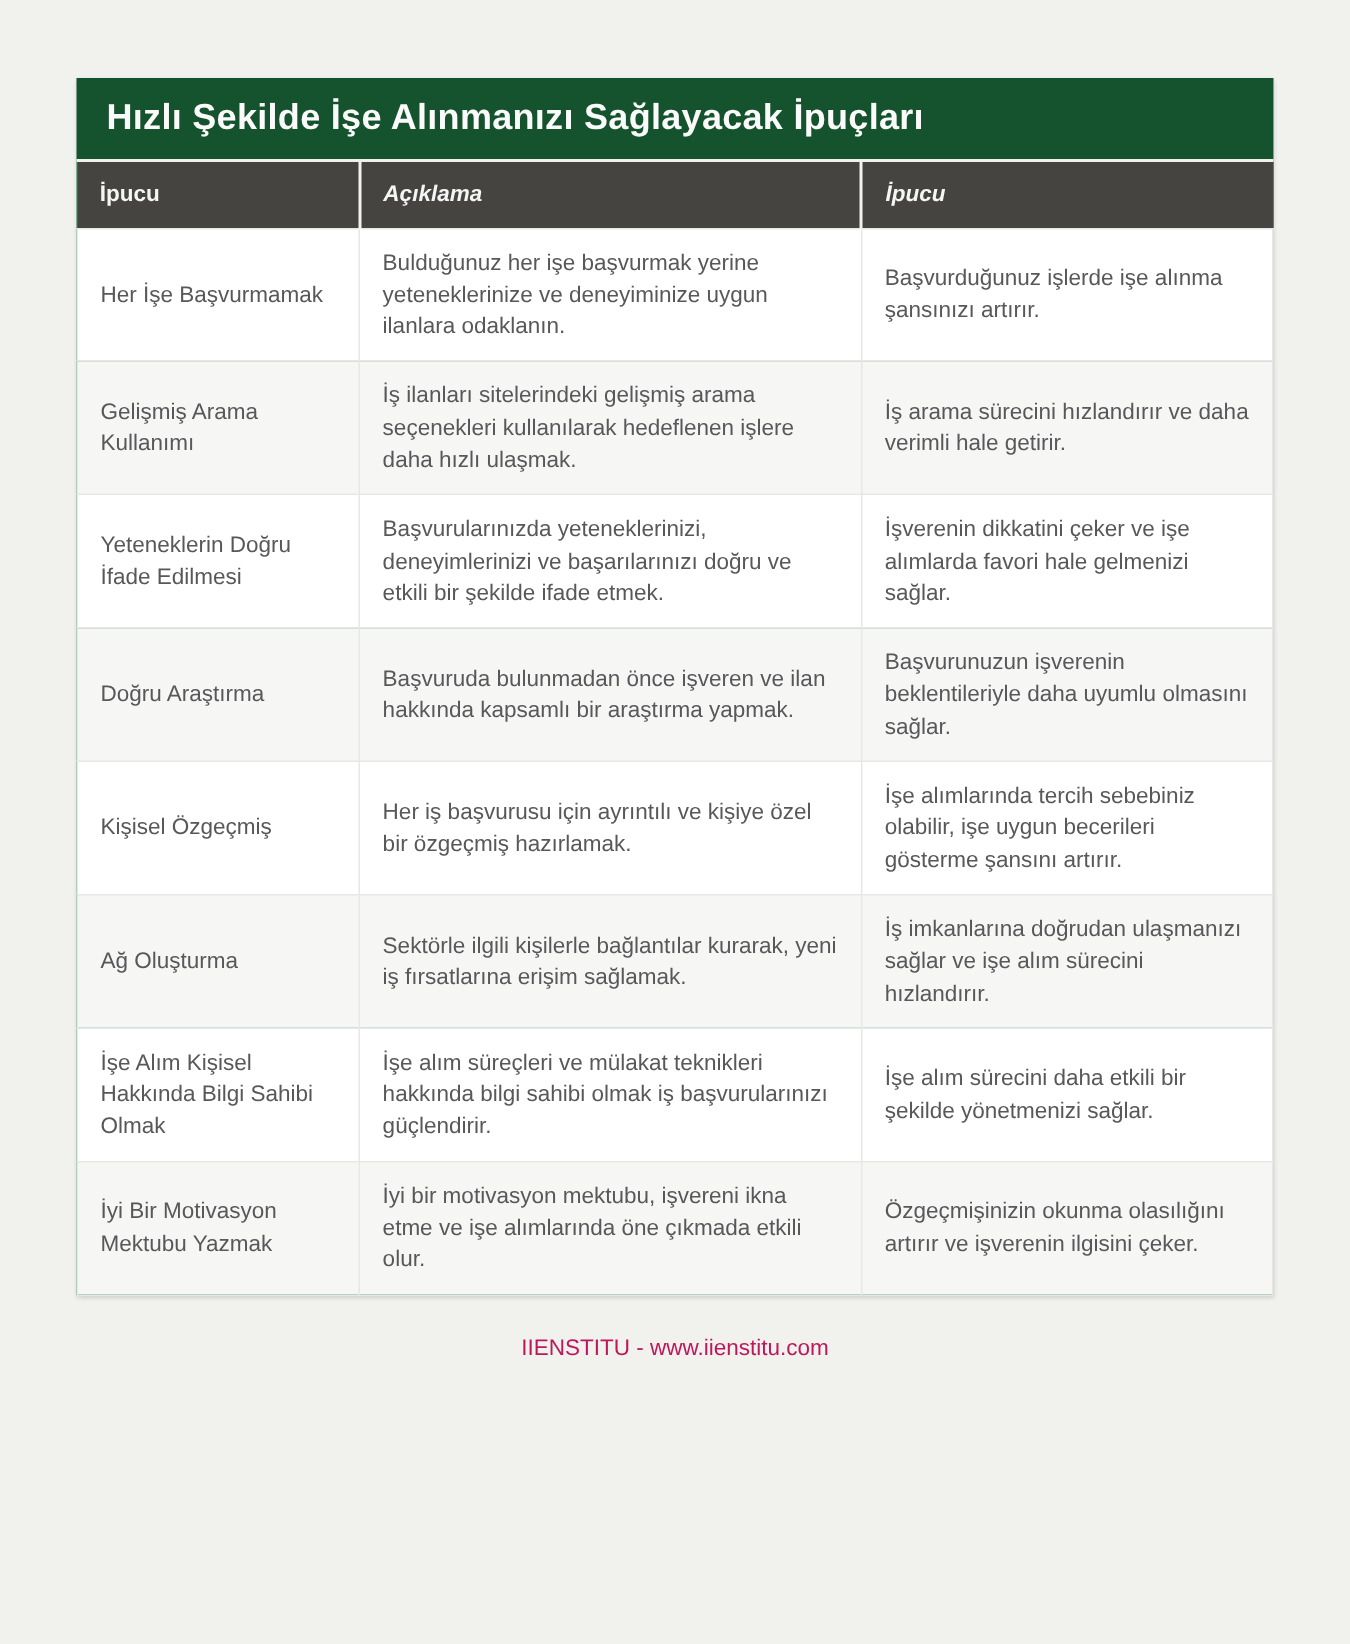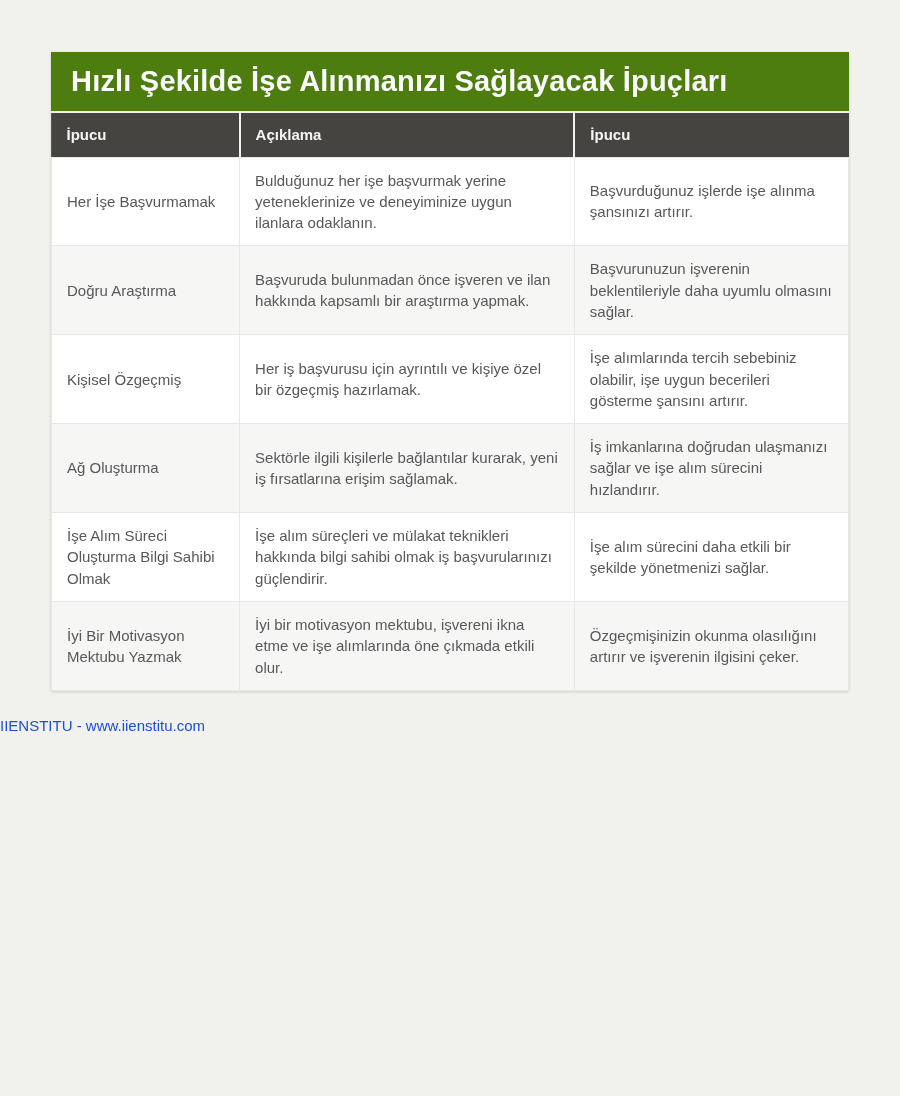--- a/index.html
+++ b/index.html
@@ -8,23 +8,23 @@
     height: 1096px;
     background: #f1f1ee;
     font-family: "Liberation Sans", "DejaVu Sans", sans-serif;
   }
   .card {
     width: 798px;
     margin: 52px auto 0;
     box-shadow: 0 1px 3px rgba(0,0,0,0.14);
   }
   .title-bar {
-    background: #4d7c0f;
+    background: #14532d;
     color: #fafafa;
-    font-size: 29px;
+    font-size: 24px;
     font-weight: bold;
     padding: 13px 20px;
     letter-spacing: 0.2px;
     border-bottom: 2px solid #f1f1ee;
   }
   table.tips {
     width: 100%;
     border-collapse: collapse;
     background: #15803d;
   }
@@ -33,37 +33,37 @@
   table.tips col.c3 { width: 34.4%; }
   table.tips thead th {
     background: #454441;
     color: #f5f5f5;
     font-size: 15px;
     font-weight: bold;
     text-align: left;
     padding: 12px 15px;
     height: 44px;
   }
-  table.tips thead th + th { border-left: 2px solid #f1f1ee; }
+  table.tips thead th + th { border-left: 2px solid #f1f1ee; font-style: italic; }
   table.tips tbody td {
     border: 1px solid #e7e7e6;
     padding: 12px 15px;
     font-size: 15px;
     line-height: 1.42;
     color: #58585a;
     vertical-align: middle;
     height: 61px;
   }
   table.tips tbody tr:nth-child(even) { background: #f6f6f5; }
   table.tips tbody tr:nth-child(odd)  { background: #ffffff; }
   .footer-credit {
-    text-align: left;
+    text-align: center;
     margin-top: 26px;
     font-size: 15px;
-    color: #1d4ed8;
+    color: #be185d;
   }
 </style>
 </head>
 <body>
 
 <div class="card">
   <div class="title-bar">Hızlı Şekilde İşe Alınmanızı Sağlayacak İpuçları</div>
 
   <table class="tips">
     <colgroup>
@@ -78,36 +78,46 @@
         <th>İpucu</th>
       </tr>
     </thead>
     <tbody>
       <tr>
         <td>Her İşe Başvurmamak</td>
         <td>Bulduğunuz her işe başvurmak yerine yeteneklerinize ve deneyiminize uygun ilanlara odaklanın.</td>
         <td>Başvurduğunuz işlerde işe alınma şansınızı artırır.</td>
       </tr>
       <tr>
+        <td>Gelişmiş Arama Kullanımı</td>
+        <td>İş ilanları sitelerindeki gelişmiş arama seçenekleri kullanılarak hedeflenen işlere daha hızlı ulaşmak.</td>
+        <td>İş arama sürecini hızlandırır ve daha verimli hale getirir.</td>
+      </tr>
+      <tr>
+        <td>Yeteneklerin Doğru İfade Edilmesi</td>
+        <td>Başvurularınızda yeteneklerinizi, deneyimlerinizi ve başarılarınızı doğru ve etkili bir şekilde ifade etmek.</td>
+        <td>İşverenin dikkatini çeker ve işe alımlarda favori hale gelmenizi sağlar.</td>
+      </tr>
+      <tr>
         <td>Doğru Araştırma</td>
         <td>Başvuruda bulunmadan önce işveren ve ilan hakkında kapsamlı bir araştırma yapmak.</td>
         <td>Başvurunuzun işverenin beklentileriyle daha uyumlu olmasını sağlar.</td>
       </tr>
       <tr>
         <td>Kişisel Özgeçmiş</td>
         <td>Her iş başvurusu için ayrıntılı ve kişiye özel bir özgeçmiş hazırlamak.</td>
         <td>İşe alımlarında tercih sebebiniz olabilir, işe uygun becerileri gösterme şansını artırır.</td>
       </tr>
       <tr>
         <td>Ağ Oluşturma</td>
         <td>Sektörle ilgili kişilerle bağlantılar kurarak, yeni iş fırsatlarına erişim sağlamak.</td>
         <td>İş imkanlarına doğrudan ulaşmanızı sağlar ve işe alım sürecini hızlandırır.</td>
       </tr>
       <tr>
-        <td>İşe Alım Süreci Oluşturma Bilgi Sahibi Olmak</td>
+        <td>İşe Alım Kişisel Hakkında Bilgi Sahibi Olmak</td>
         <td>İşe alım süreçleri ve mülakat teknikleri hakkında bilgi sahibi olmak iş başvurularınızı güçlendirir.</td>
         <td>İşe alım sürecini daha etkili bir şekilde yönetmenizi sağlar.</td>
       </tr>
       <tr>
         <td>İyi Bir Motivasyon Mektubu Yazmak</td>
         <td>İyi bir motivasyon mektubu, işvereni ikna etme ve işe alımlarında öne çıkmada etkili olur.</td>
         <td>Özgeçmişinizin okunma olasılığını artırır ve işverenin ilgisini çeker.</td>
       </tr>
     </tbody>
   </table>

